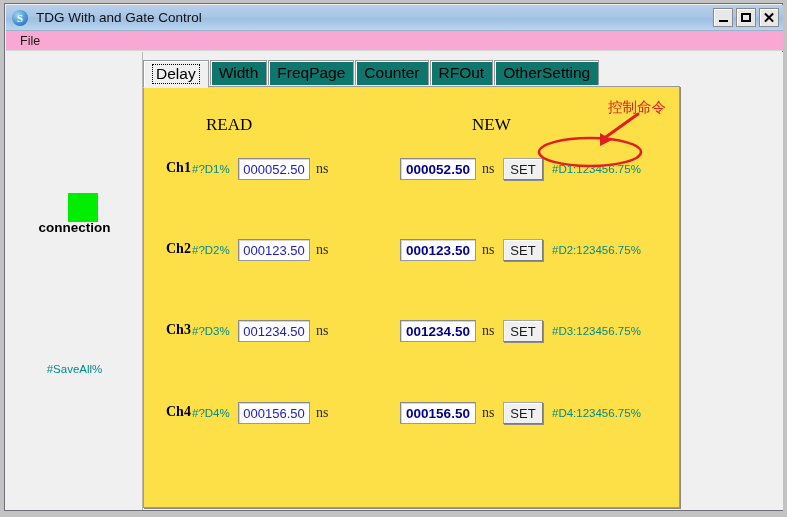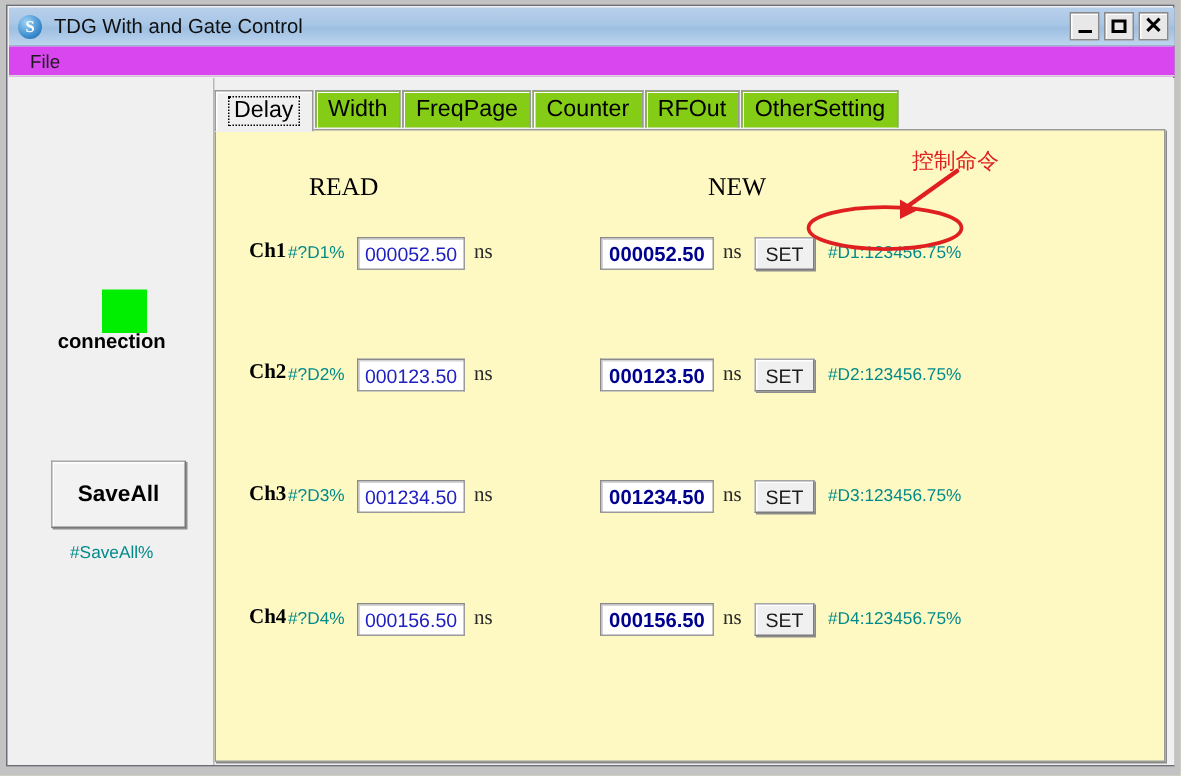--- a/index.html
+++ b/index.html
@@ -97,21 +97,21 @@
     font-family: "Liberation Sans", sans-serif;
     margin-top: -1px;
   }
 
   
   .menubar {
     position: absolute;
     left: 1px; top: 27px;
     width: 777px;
     height: 20px;
-    background: #d946ef;
+    background: #f9a8d4;
     border-bottom: 1px solid #d6d6d6;
     box-sizing: border-box;
     display: flex;
     align-items: center;
   }
   .menu-item {
     font-size: 12.5px;
     color: #1a1a1a;
     padding: 1px 7px;
     margin-left: 7px;
@@ -192,21 +192,21 @@
     left: 0; top: 0;
     height: 28px;
     display: flex;
     align-items: flex-start;
     z-index: 3;
   }
   .tab {
     height: 25px;
     padding: 0 8px;
     margin-right: 1px;
-    background: #84cc16;
+    background: #0f766e;
     border: 1px solid #9a9a9a;
     border-bottom: none;
     box-sizing: border-box;
     display: flex;
     align-items: center;
     font-size: 15.5px;
     color: #000;
     font-family: "Liberation Sans", sans-serif;
     box-shadow: inset 1px 1px 0 #ffffff;
   }
@@ -220,23 +220,23 @@
     position: relative;
   }
   .tab.selected .tab-focus {
     border: 1px dotted #000;
     padding: 0 3px;
     display: block;
   }
   .tabpanel {
     position: absolute;
     left: 0; top: 26px;
-    width: 634px;
+    width: 537px;
     height: 422px;
-    background: #fef9c3;
+    background: #fde047;
     border: 1px solid #9a9a9a;
     box-shadow: 1px 1px 0 #8a8a8a;
     box-sizing: border-box;
   }
 
   
   .col-head {
     position: absolute;
     font-size: 17px;
     color: #000;
@@ -371,21 +371,20 @@
 
     <div class="menubar">
       <div class="menu-item">File</div>
     </div>
 
     <div class="body-area">
 
       <div class="left-panel">
         <div class="conn-led"></div>
         <div class="conn-label">connection</div>
-        <div class="saveall-btn">SaveAll</div>
         <div class="saveall-cmd">#SaveAll%</div>
       </div>
 
       <div class="tabctl">
 
         <div class="tabstrip">
           <div class="tab selected">
             <span class="tab-focus">Delay</span>
           </div>
           <div class="tab">

